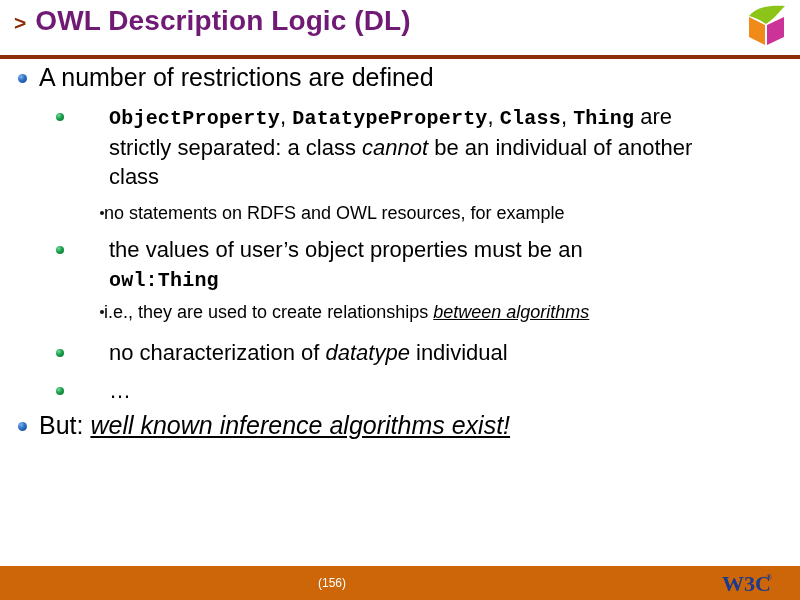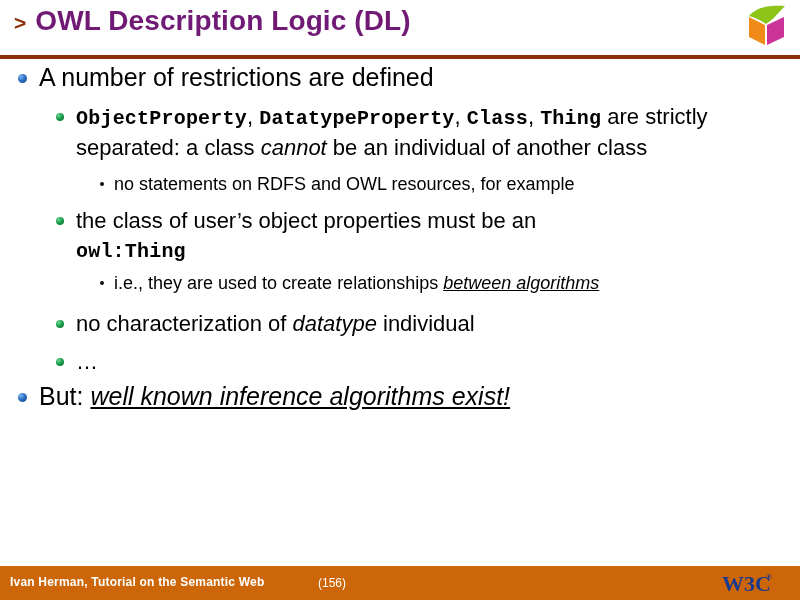--- a/index.html
+++ b/index.html
@@ -120,33 +120,33 @@
     margin-left: 18px;
     margin-top: 0px;
   }
   .lvl1 .txt {
     font-size: 25px;
     line-height: 31px;
     margin-left: 12px;
   }
   .lvl2 {
     margin-left: 56px;
+    gap: 33px;
   }
   .lvl2 .txt {
     font-size: 22px;
     line-height: 29px;
     margin-left: 12px;
   }
   .lvl3 {
     margin-left: 100px;
   }
   .lvl3 .txt {
     font-size: 18px;
     line-height: 25px;
-    margin-left: 10px;
   }
 
   .gap-s { height: 5px; }
   .gap-m { height: 9px; }
   .gap-l { height: 13px; }
 
   code, .mono {
     font-family: "Liberation Mono", "DejaVu Sans Mono", monospace;
     font-weight: bold;
     font-size: 0.91em;
@@ -243,21 +243,21 @@
 
     <div class="item lvl3">
       <span class="bullet b3"></span>
       <span class="txt">no statements on RDFS and OWL resources, for example</span>
     </div>
 
     <div class="gap-m"></div>
 
     <div class="item lvl2">
       <span class="bullet b2"></span>
-      <span class="txt"><span>the class of user’s object properties must be an</span><br><span class="mono-line">owl:Thing</span></span>
+      <span class="txt"><span>the values of user’s object properties must be an</span><br><span class="mono-line">owl:Thing</span></span>
     </div>
 
     <div class="gap-s"></div>
 
     <div class="item lvl3">
       <span class="bullet b3"></span>
       <span class="txt"><span>i.e., they are used to create relationships </span><span class="ul-it">between algorithms</span></span>
     </div>
 
     <div class="gap-l"></div>
@@ -277,21 +277,20 @@
     <div class="gap-s"></div>
 
     <div class="item lvl1">
       <span class="bullet b1"></span>
       <span class="txt"><span>But: </span><span class="ul-it">well known inference algorithms exist!</span></span>
     </div>
 
   </div>
 
   <div class="footer">
-    <div class="footer-left">Ivan Herman, Tutorial on the Semantic Web</div>
     <div class="footer-page">(156)</div>
     <div class="footer-logo">
       <svg width="54" height="26" viewBox="0 0 54 26" xmlns="http://www.w3.org/2000/svg">
         <text x="0" y="21" font-family="Liberation Serif, serif" font-size="22" font-weight="bold" fill="#1a3a8f">W3C</text>
         <text x="44" y="10" font-family="Liberation Serif, serif" font-size="8" font-weight="bold" fill="#1a3a8f">®</text>
       </svg>
     </div>
   </div>
 
 </div>

